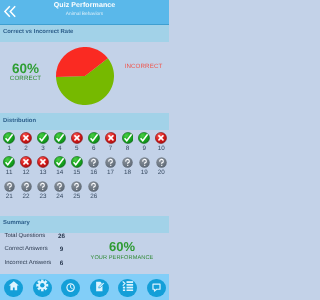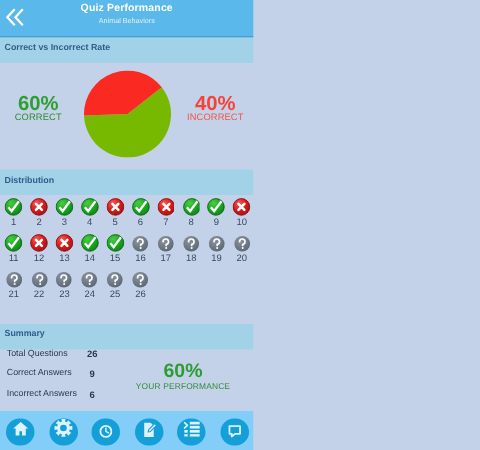--- a/index.html
+++ b/index.html
@@ -81,21 +81,20 @@
           <path d="M 29 29 L 51.85 11.15 A 29 29 0 1 1 0.02 30.01 Z" fill="#76b900"></path>
           <path d="M 29 29 L 0.02 30.01 A 29 29 0 0 1 51.85 11.15 Z" fill="#fa2a22"></path>
         </g>
     </svg>
   </div>
   <div class="pct correct">
     <div class="num">60%</div>
     <div class="lbl">CORRECT</div>
   </div>
   <div class="pct incorrect">
-    <div class="num">40%</div>
     <div class="lbl">INCORRECT</div>
   </div>
 
   <div class="band" style="top:113px;height:17px;"></div>
   <div class="band-txt" style="top:118px;">Distribution</div>
 
   <div class="grid" id="dist-grid" style="top:132px;height:78px;">
       <div class="cell" style="left: 0.7px; top: 0px;">
         <svg class="badge" viewBox="0 0 24 24">
           <defs>

